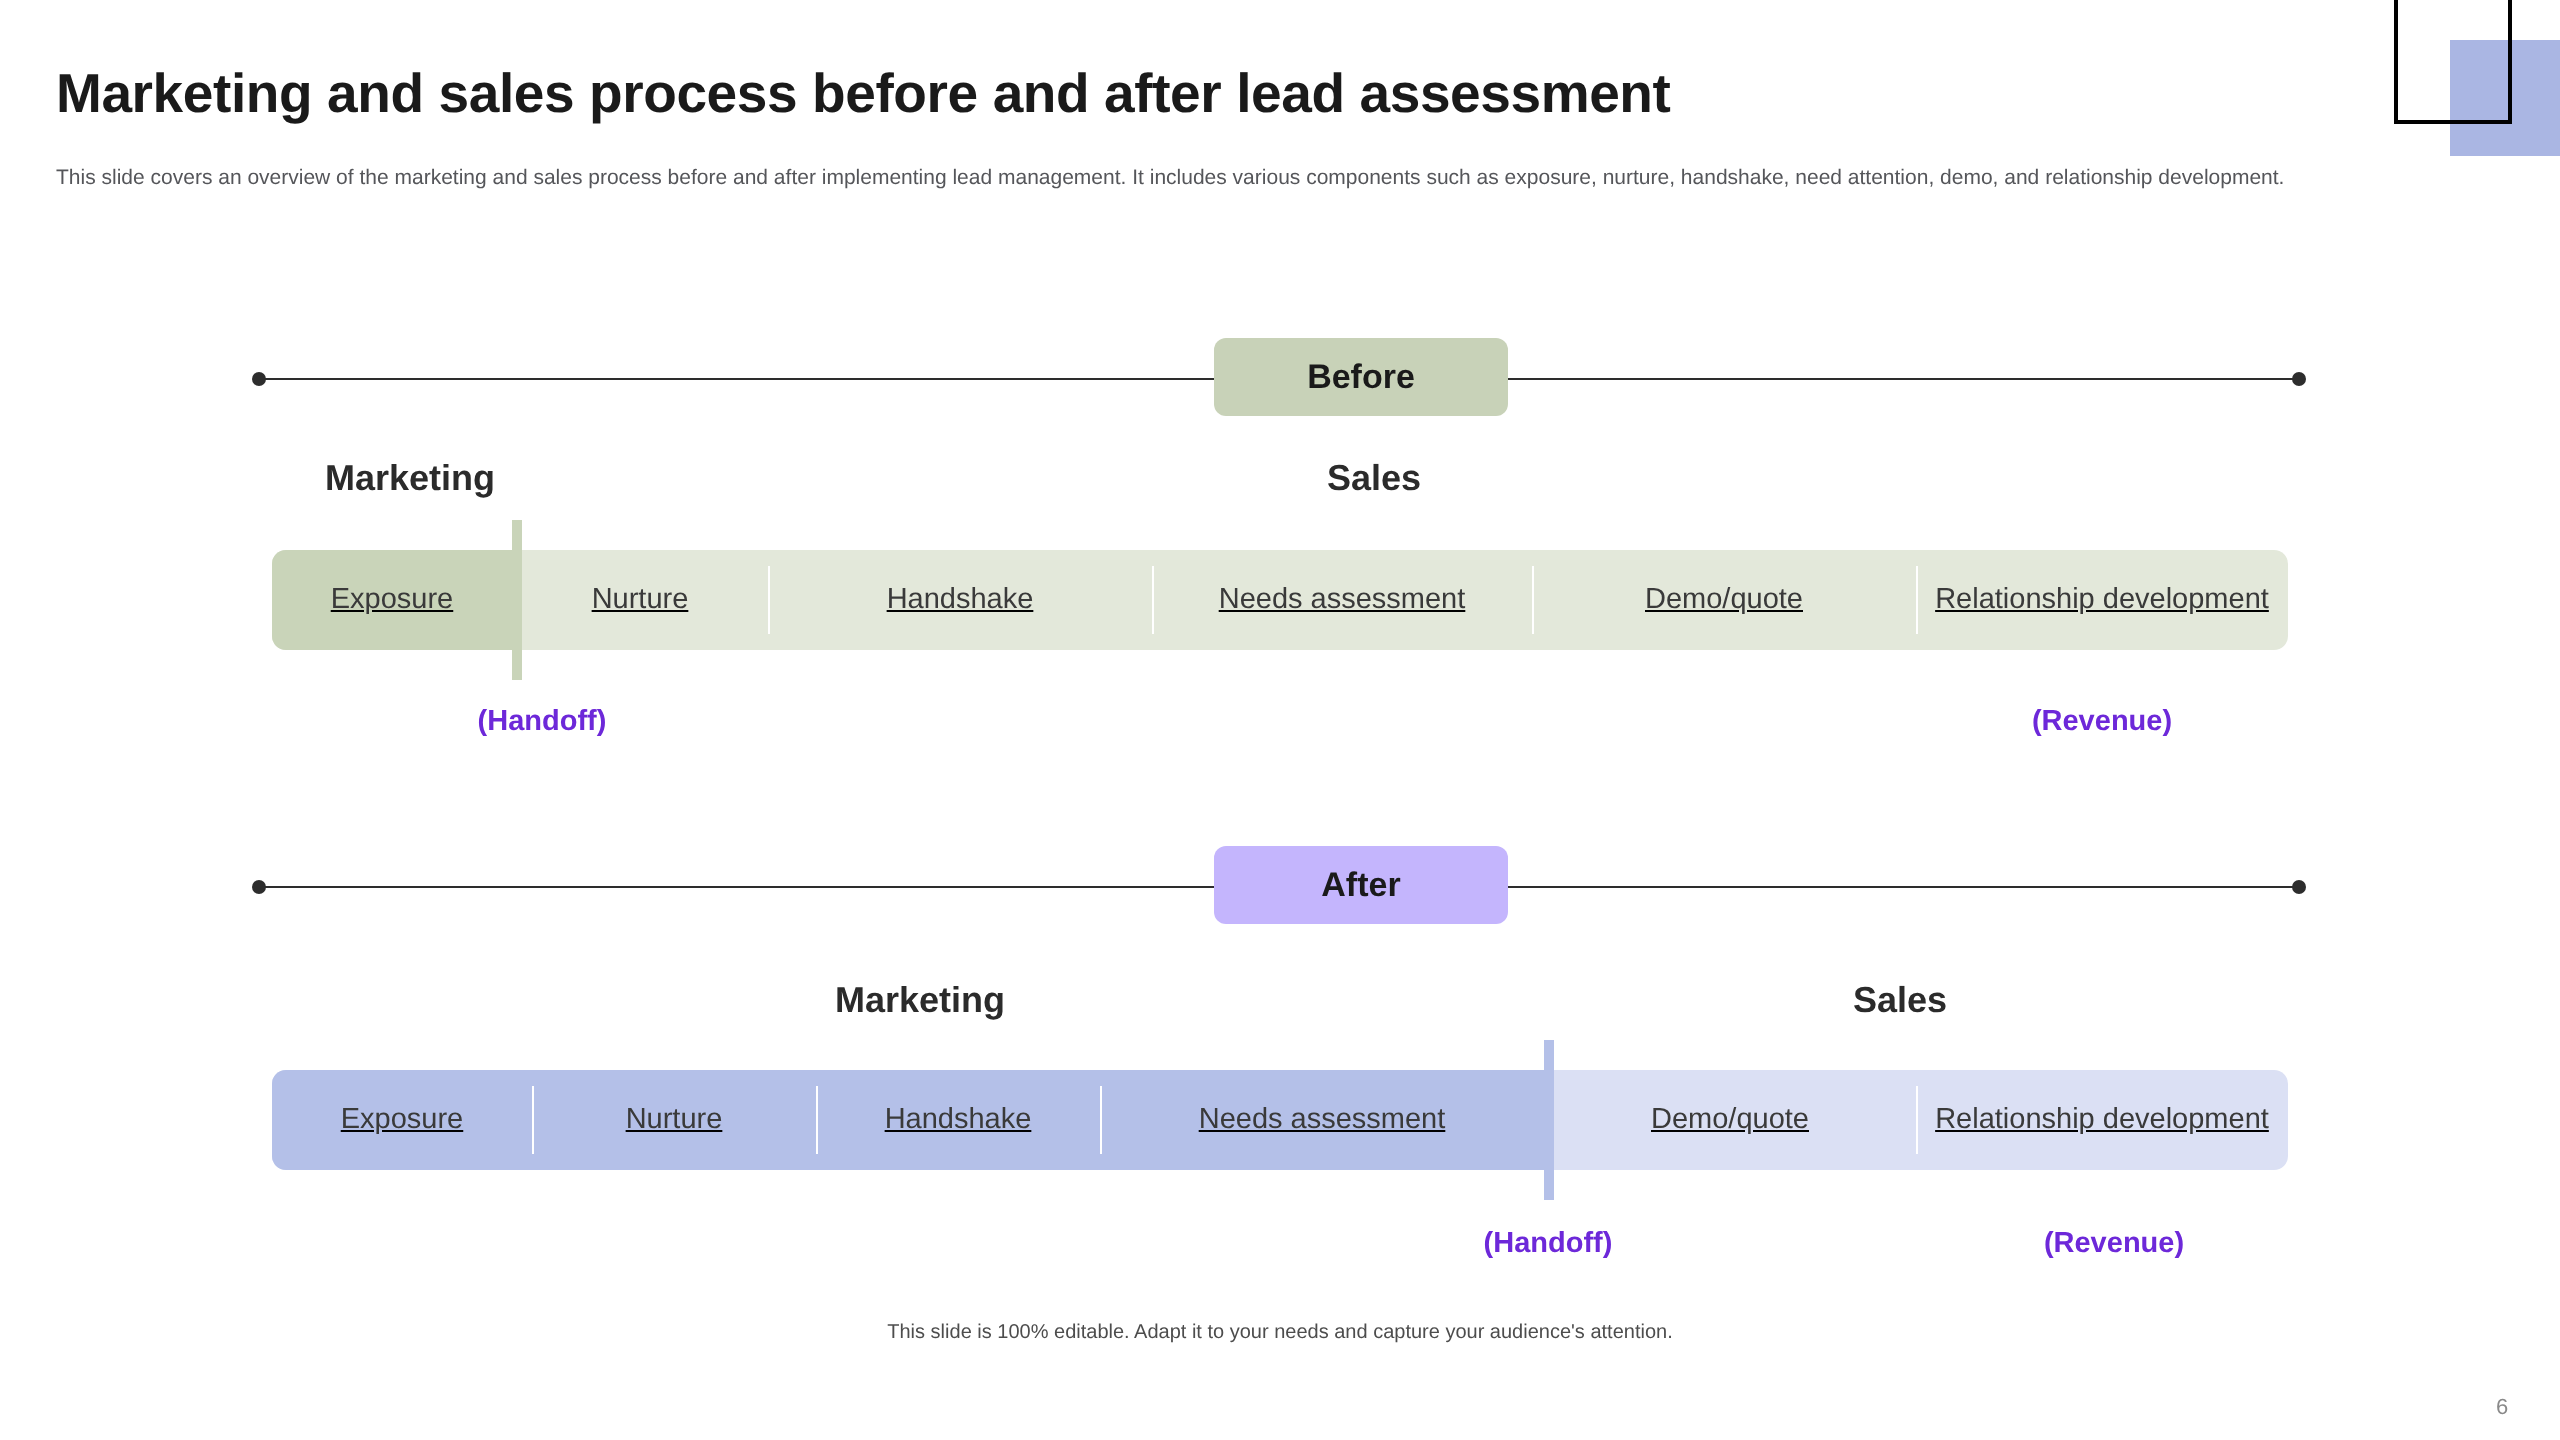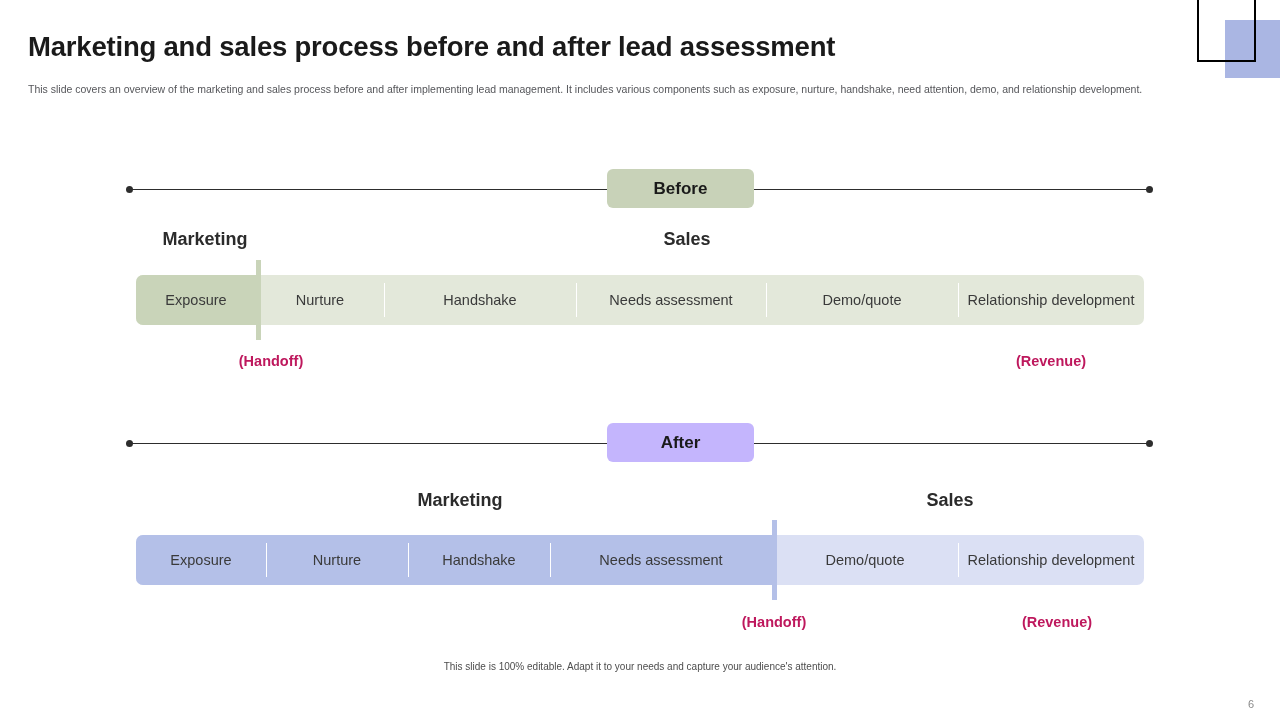--- a/index.html
+++ b/index.html
@@ -110,20 +110,21 @@
 
   
   .process-bar {
     position: absolute;
     left: 136px;
     width: 1008px;
     height: 50px;
     border-radius: 7px;
     display: flex;
     overflow: visible;
+    text-decoration: underline;
   }
   .bar-before { background: #e3e8da; }
   .bar-after  { background: #dbe0f4; }
 
   .seg {
     position: relative;
     display: flex;
     align-items: center;
     justify-content: center;
     text-align: center;
@@ -154,21 +155,21 @@
     top: -15px;
     height: 80px;
   }
   .hm-green { background: #c9d4b9; }
   .hm-blue  { background: #b4c0e8; }
 
   .endpoint-label {
     position: absolute;
     font-size: 14.5px;
     font-weight: bold;
-    color: #be185d;
+    color: #6d28d9;
     white-space: nowrap;
     transform: translateX(-50%);
   }
 
   
   .footer-note {
     position: absolute;
     left: 0;
     top: 661px;
     width: 1280px;

